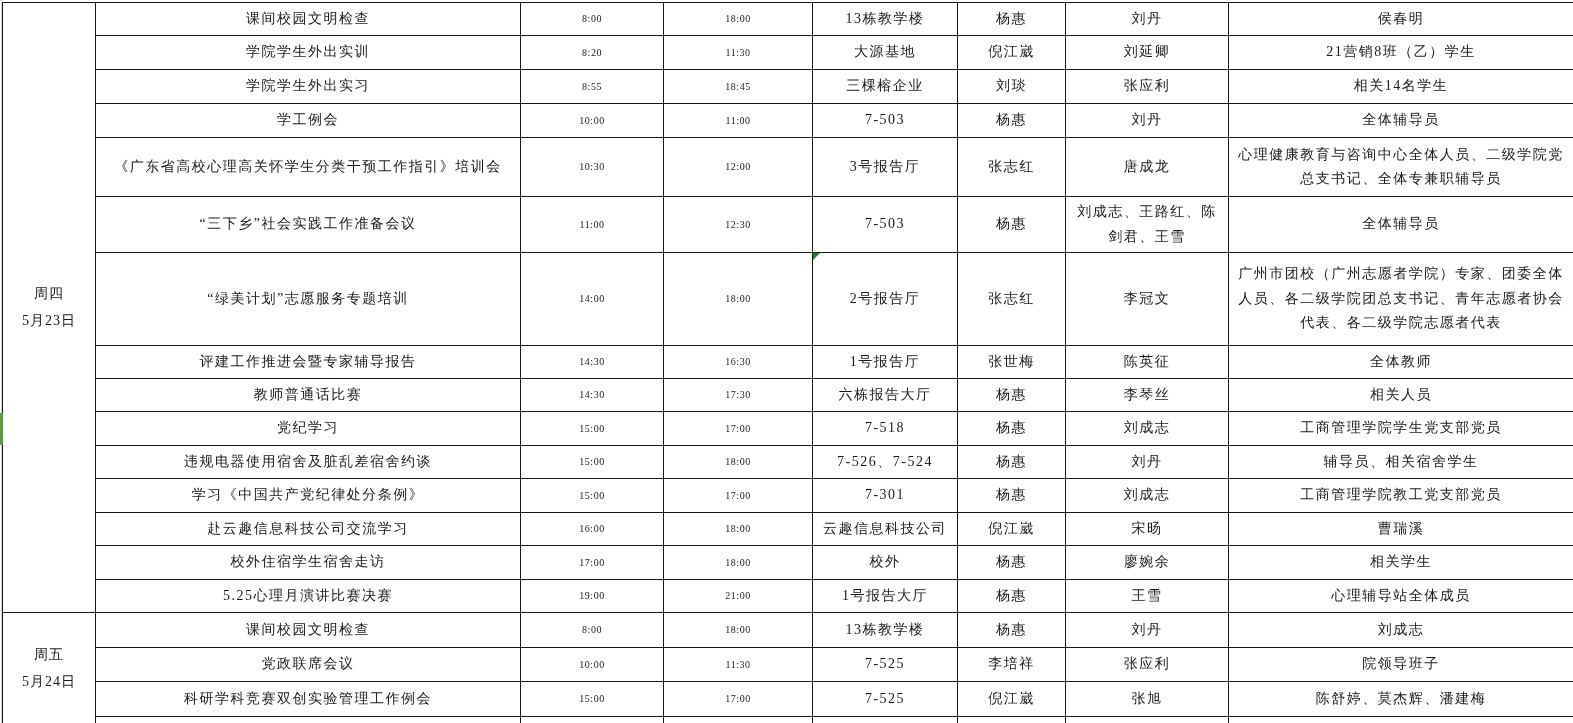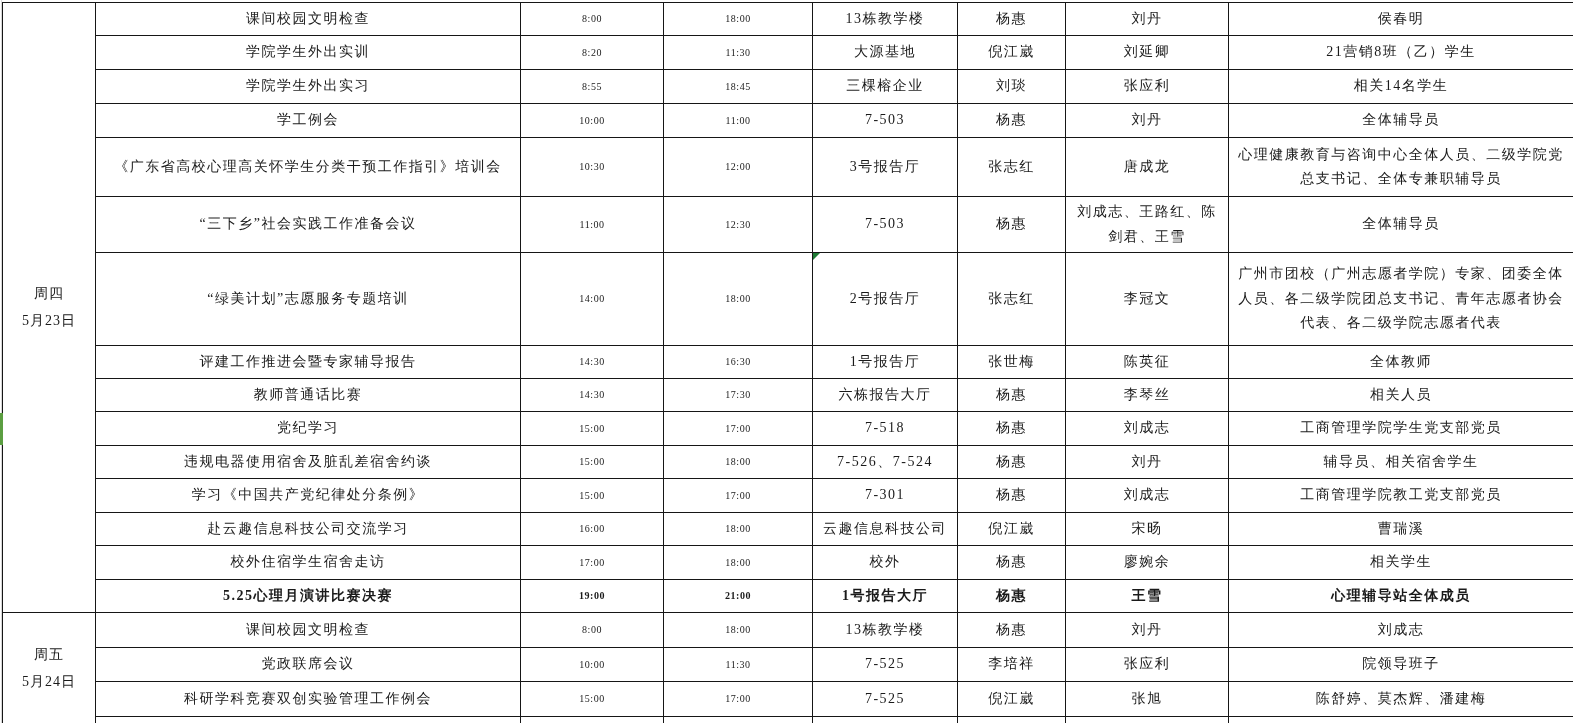--- a/index.html
+++ b/index.html
@@ -174,21 +174,21 @@
         </tr>
         <tr style="height: 34px;">
           <td><span>校外住宿学生宿舍走访</span></td>
           <td class="time-cell"><span>17:00</span></td>
           <td class="time-cell"><span>18:00</span></td>
           <td><span>校外</span></td>
           <td><span>杨惠</span></td>
           <td><span>廖婉余</span></td>
           <td><span>相关学生</span></td>
         </tr>
-        <tr style="height: 33px; font-weight: bold;">
+        <tr style="height: 33px;">
           <td><span>5.25心理月演讲比赛决赛</span></td>
           <td class="time-cell"><span>19:00</span></td>
           <td class="time-cell"><span>21:00</span></td>
           <td><span>1号报告大厅</span></td>
           <td><span>杨惠</span></td>
           <td><span>王雪</span></td>
           <td><span>心理辅导站全体成员</span></td>
         </tr>
         <tr style="height: 35px;">
           <td rowspan="4" class="day-cell">

